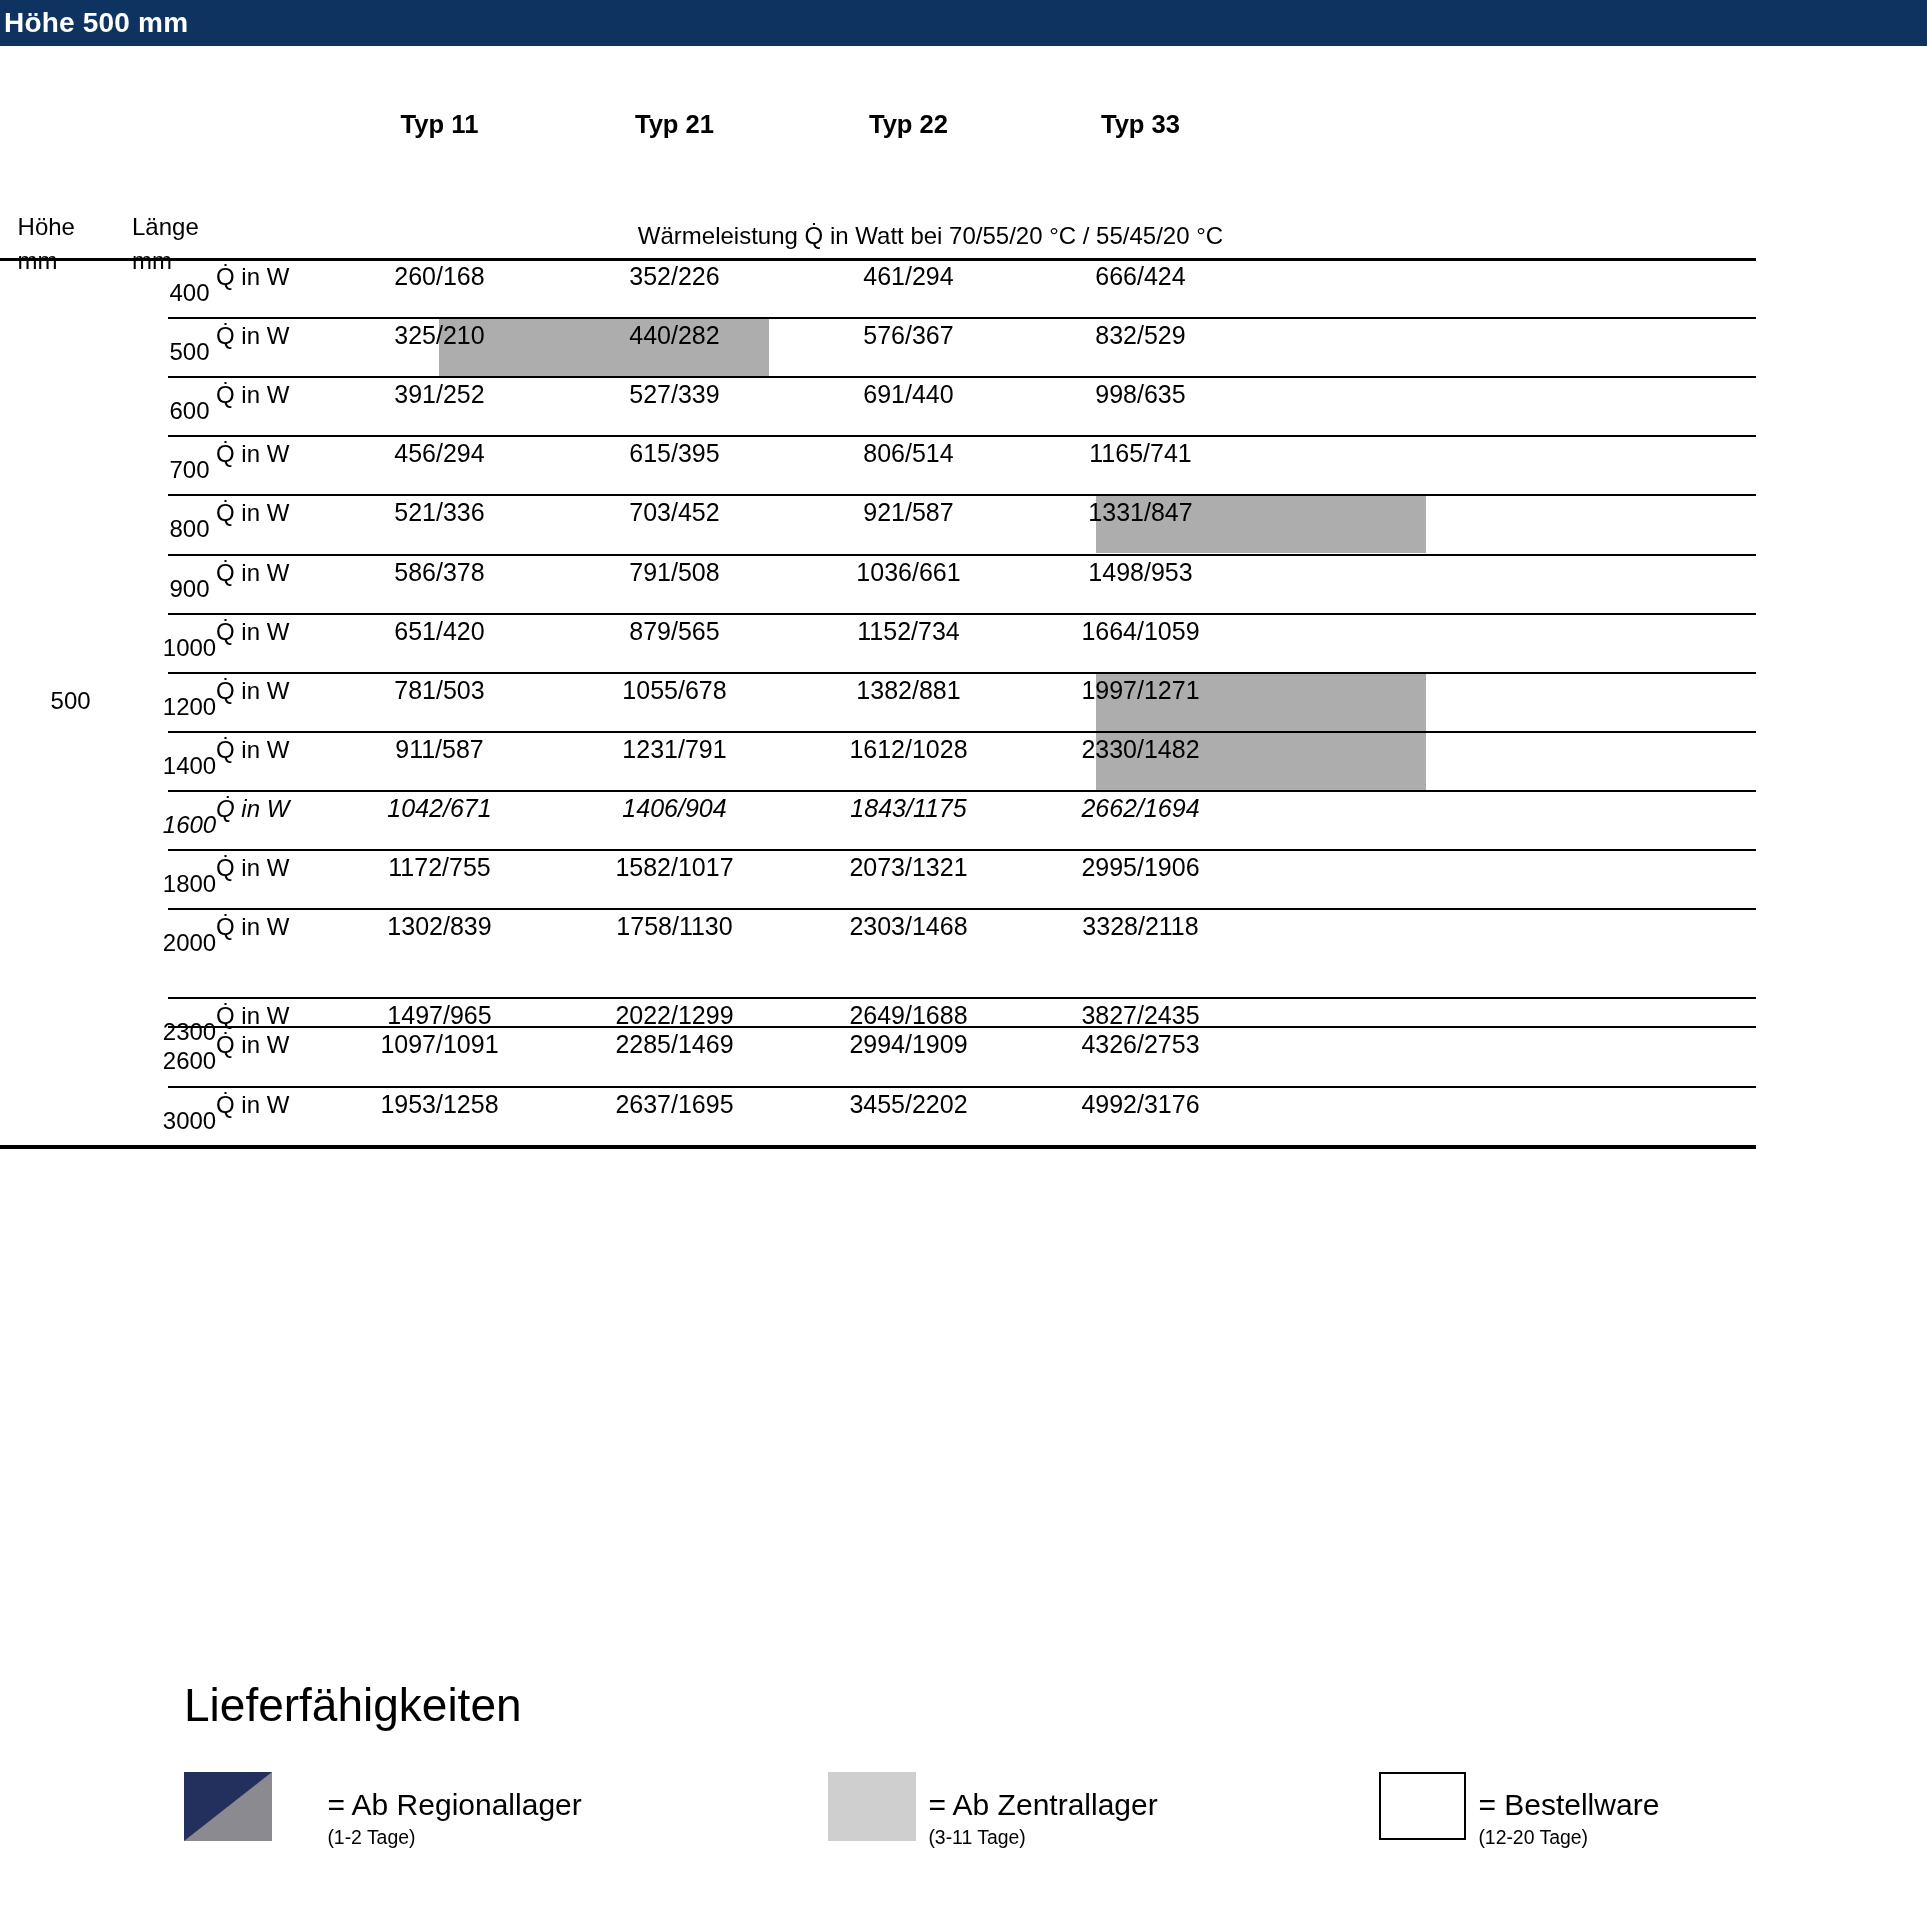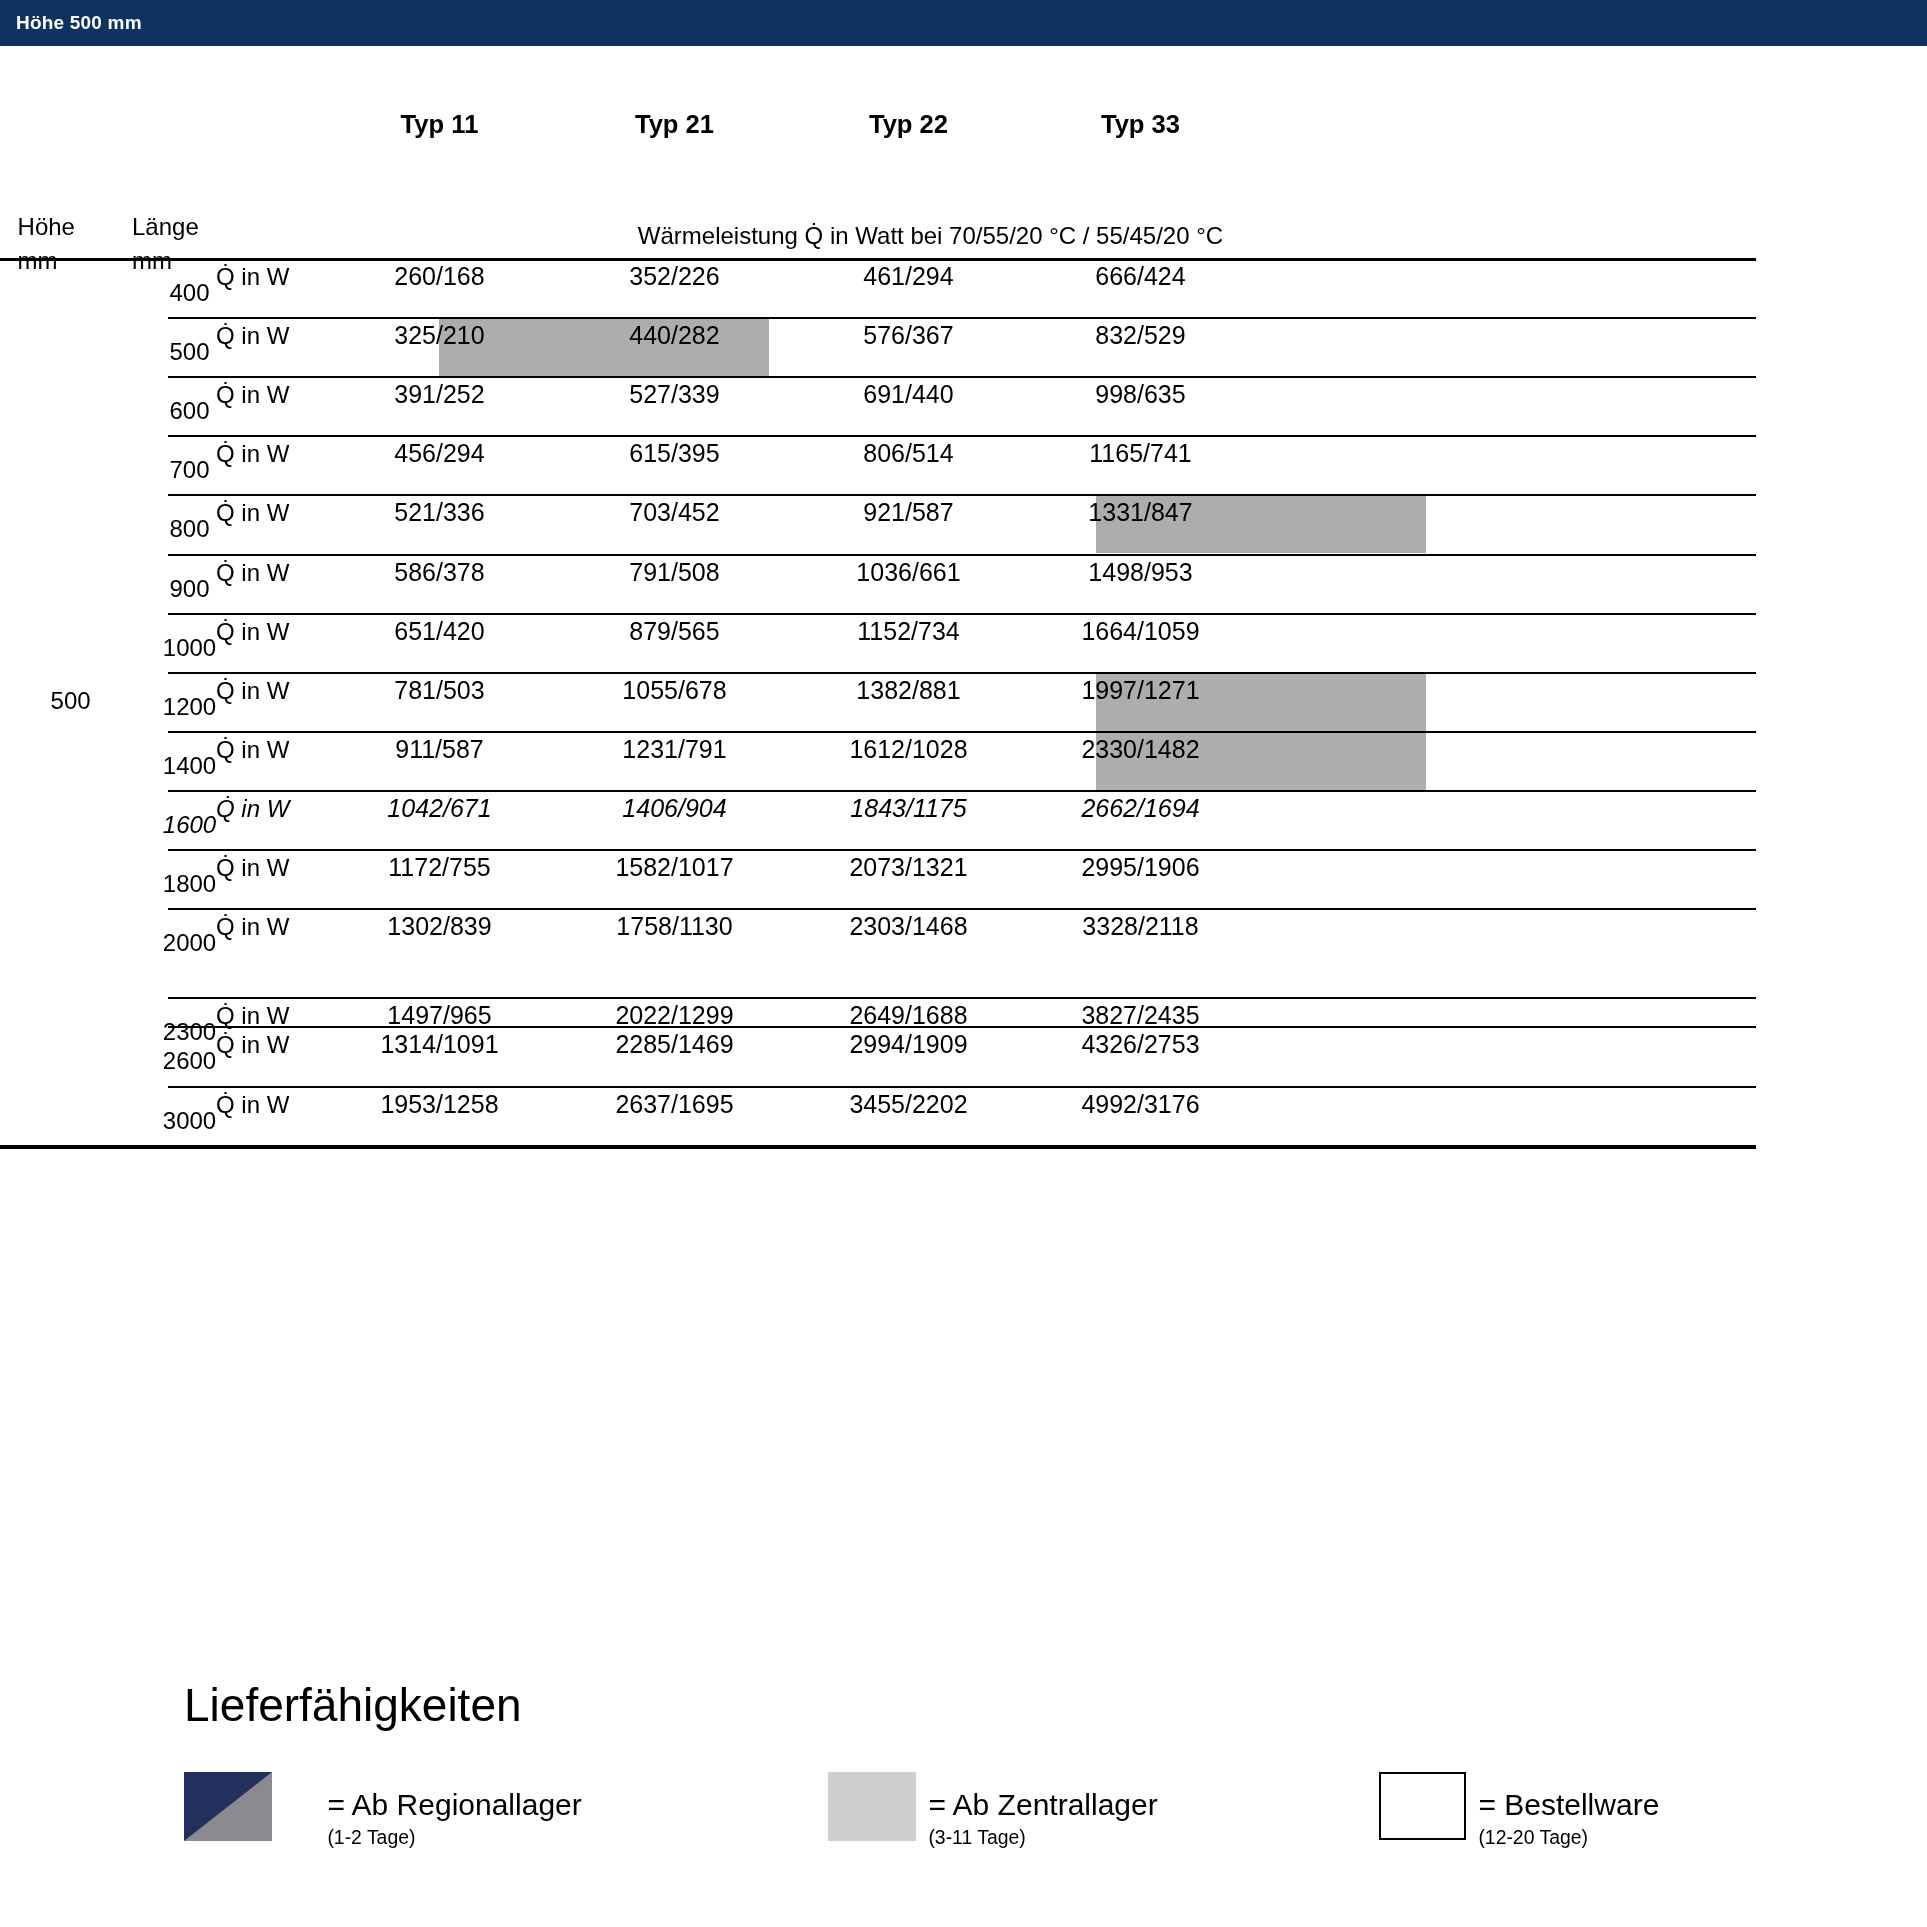--- a/index.html
+++ b/index.html
@@ -21,23 +21,23 @@
     position: absolute;
     left: 0; top: 0;
     width: 1928px;
     height: 46px;
     background: #0E3360;
     display: flex;
     align-items: center;
   }
   .banner-title {
     color: #ffffff;
-    font-size: 19px;
+    font-size: 28px;
     font-weight: bold;
-    padding-left: 16px;
+    padding-left: 4px;
     letter-spacing: 0.2px;
   }
 
   
   .sheet {
     position: absolute;
     left: 0;
     top: 46px;
     width: 1928px;
     height: 1882px;
@@ -370,21 +370,21 @@
           <div class="cell-q">Q̇ in W</div>
           <div class="val c0">1497/965</div>
           <div class="val c1">2022/1299</div>
           <div class="val c2">2649/1688</div>
           <div class="val c3">3827/2435</div>
         </div>
         <div class="row" style="top: 768px; text-decoration: underline;">
           <div class="rule"></div>
           <div class="cell-len">2600</div>
           <div class="cell-q">Q̇ in W</div>
-          <div class="val c0">1314/1091</div>
+          <div class="val c0">1097/1091</div>
           <div class="val c1">2285/1469</div>
           <div class="val c2">2994/1909</div>
           <div class="val c3">4326/2753</div>
         </div>
         <div class="row" style="top: 828px; text-decoration: underline;">
           <div class="rule"></div>
           <div class="cell-len">3000</div>
           <div class="cell-q">Q̇ in W</div>
           <div class="val c0">1953/1258</div>
           <div class="val c1">2637/1695</div>

